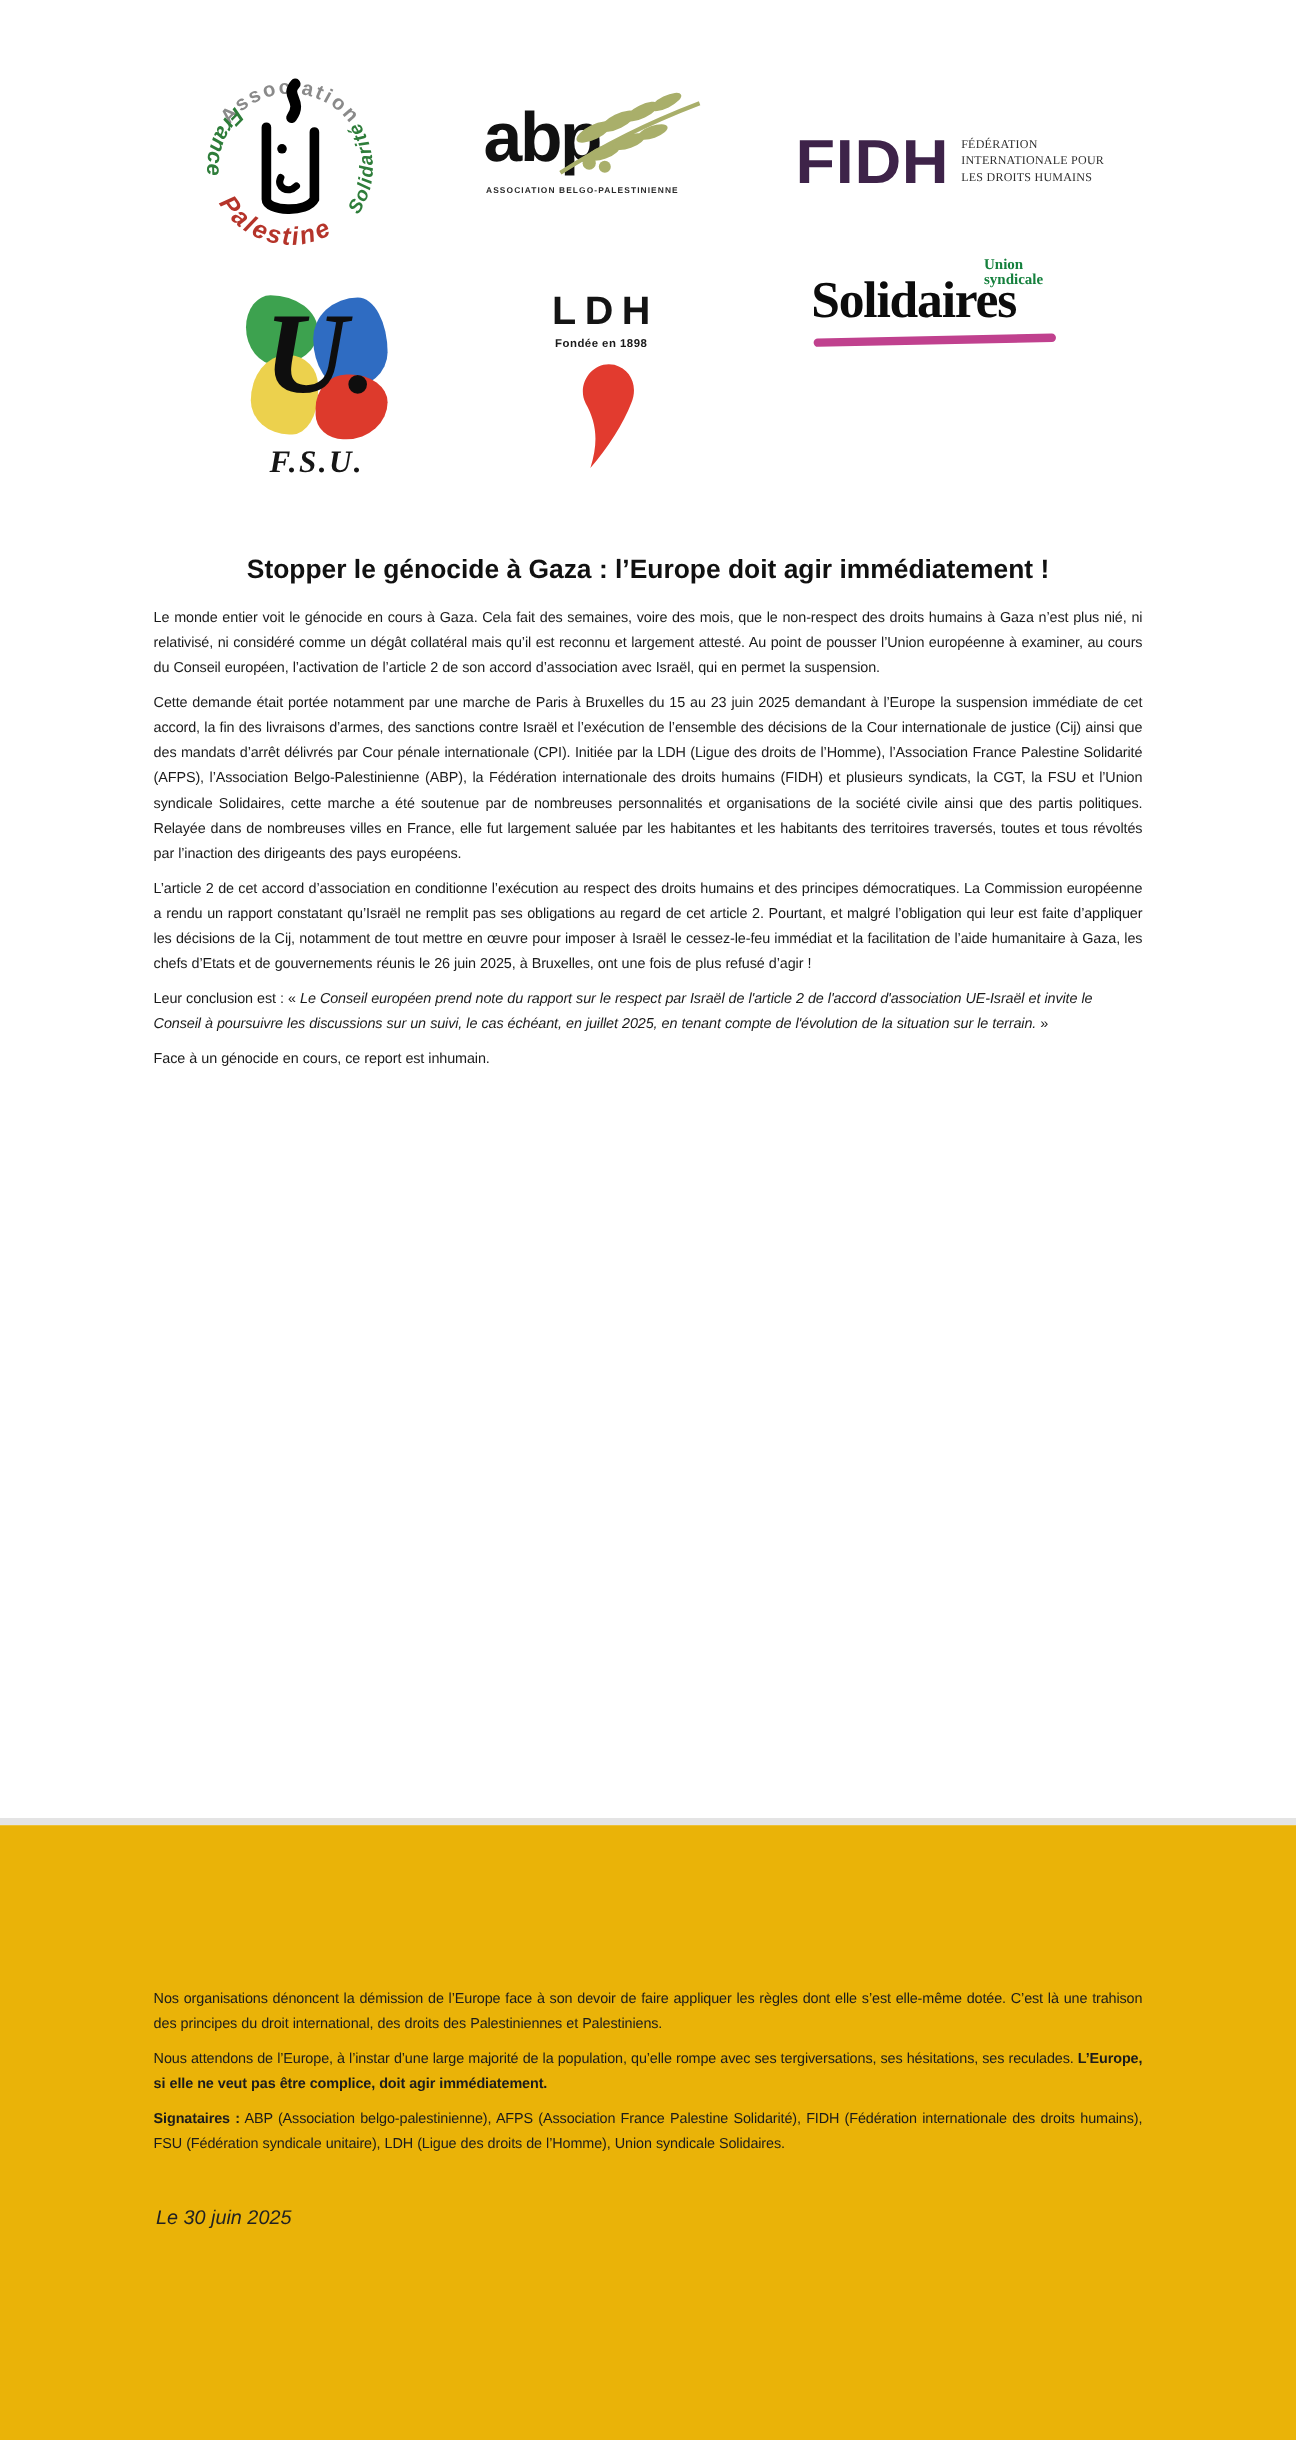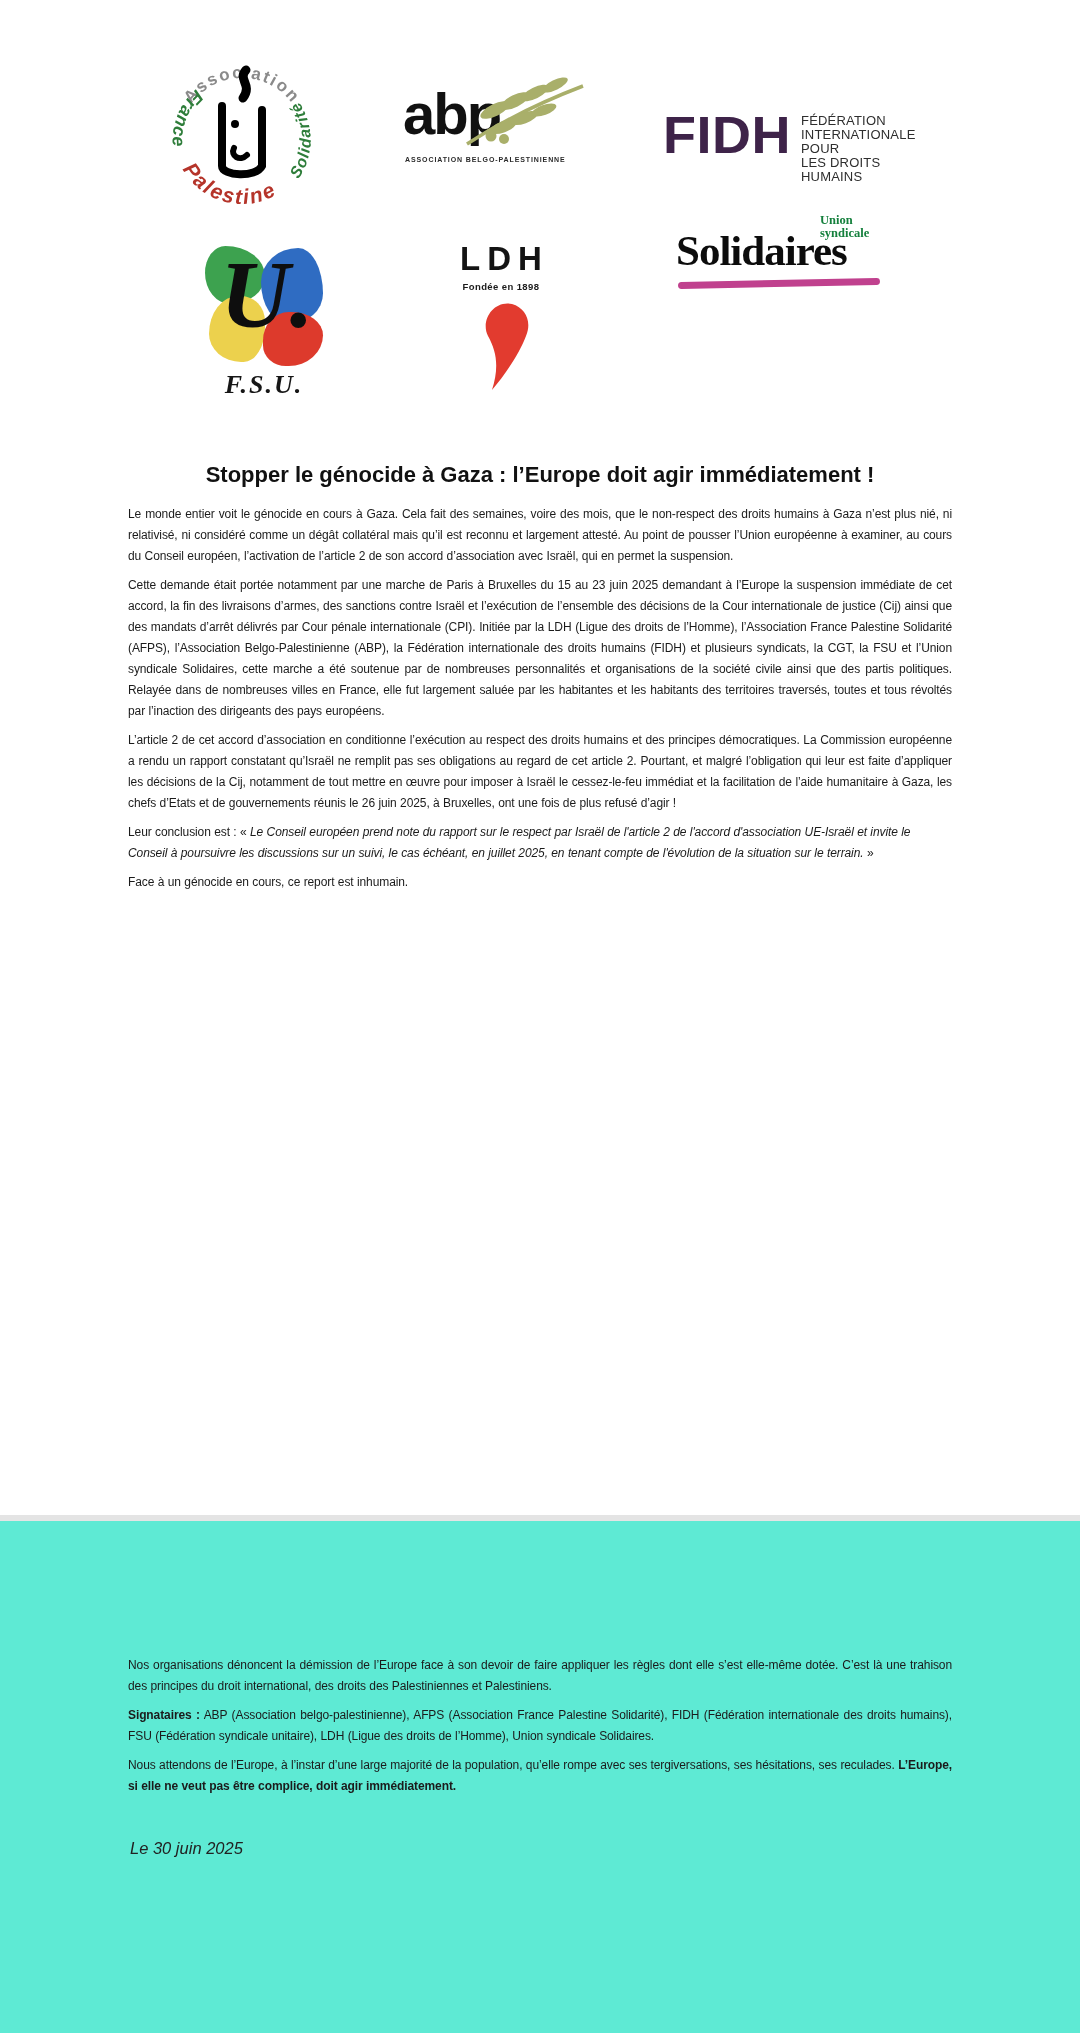--- a/index.html
+++ b/index.html
@@ -2,21 +2,21 @@
 <html lang="fr"><head>
 <meta charset="utf-8">
 <style>
   html,body{margin:0;padding:0;}
   body{
     width:1080px;height:2033px;background:#ffffff;overflow:hidden;
     font-family:"Liberation Sans",sans-serif;color:#1b1b1b;
     -webkit-font-smoothing:antialiased;
   }
   #page1{position:relative;height:1515px;overflow:hidden;background:#fff;}
-  #page2{position:relative;height:512px;overflow:hidden;background:#5eead4;}
+  #page2{position:relative;height:512px;overflow:hidden;background:#eab308;}
   .page-break{height:6px;background:#e4e4e4;}
 
   
   .text-col{position:absolute;left:128px;top:462px;width:824px;}
   .text-col2{position:absolute;left:128px;top:134px;width:824px;}
   h1.doc-title{
     font-size:22px;line-height:26px;font-weight:700;text-align:center;
     margin:0 0 16px 0;color:#111;
   }
   p.para{
@@ -42,22 +42,22 @@
     position:absolute;left:2px;top:86px;width:180px;
     font-size:7px;font-weight:700;letter-spacing:0.9px;color:#2a2a2a;white-space:nowrap;
   }
   
   #fidh{left:663px;top:108px;width:268px;height:72px;display:flex;align-items:flex-start;}
   #fidh .fidh-word{
     font-size:54px;line-height:54px;font-weight:700;letter-spacing:0.5px;
     color:#3e2349;transform:scaleY(0.96);
   }
   #fidh .fidh-caption{
-    margin:6px 0 0 10px;font-size:13px;line-height:14px;color:#2e2e2e;
-    font-weight:500;letter-spacing:0.2px;
+    margin:6px 0 0 10px;font-size:10px;line-height:14px;color:#2e2e2e;
+    font-weight:500;letter-spacing:0.2px;font-family:Liberation Serif, serif;
   }
   
   #fsu{left:203px;top:244px;width:122px;height:158px;}
   #fsu .patch{position:absolute;}
   #fsu .p-green{left:2px;top:2px;width:60px;height:58px;background:#3da24f;
     border-radius:34% 66% 58% 42% / 46% 52% 48% 54%;}
   #fsu .p-blue{left:58px;top:4px;width:62px;height:76px;background:#2f6cc2;
     border-radius:60% 40% 55% 45% / 45% 60% 40% 55%;}
   #fsu .p-yellow{left:6px;top:52px;width:56px;height:66px;background:#ecd14d;
     border-radius:55% 45% 40% 60% / 60% 40% 55% 45%;}
@@ -193,17 +193,17 @@
     <p class="para left"><span>Leur conclusion est : « </span><span class="i">Le Conseil européen prend note du rapport sur le respect par Israël de l'article 2 de l'accord d'association UE-Israël et invite le Conseil à poursuivre les discussions sur un suivi, le cas échéant, en juillet 2025, en tenant compte de l'évolution de la situation sur le terrain.</span><span> »</span></p>
     <p class="para left">Face à un génocide en cours, ce report est inhumain.</p>
   </div>
 </div>
 
 <div class="page-break"></div>
 
 <div id="page2">
   <div class="text-col2">
     <p class="para">Nos organisations dénoncent la démission de l’Europe face à son devoir de faire appliquer les règles dont elle s’est elle-même dotée. C’est là une trahison des principes du droit international, des droits des Palestiniennes et Palestiniens.</p>
+    <p class="para"><span>Nous attendons de l’Europe, à l’instar d’une large majorité de la population, qu’elle rompe avec ses tergiversations, ses hésitations, ses reculades. </span><span class="b">L’Europe, si elle ne veut pas être complice, doit agir immédiatement.</span></p>
     <p class="para sig"><span class="b">Signataires :</span><span> ABP (Association belgo-palestinienne), AFPS (Association France Palestine Solidarité), FIDH (Fédération internationale des droits humains), FSU (Fédération syndicale unitaire), LDH (Ligue des droits de l’Homme), Union syndicale Solidaires.</span></p>
-    <p class="para"><span>Nous attendons de l’Europe, à l’instar d’une large majorité de la population, qu’elle rompe avec ses tergiversations, ses hésitations, ses reculades. </span><span class="b">L’Europe, si elle ne veut pas être complice, doit agir immédiatement.</span></p>
     <p class="date-line">Le 30 juin 2025</p>
   </div>
 </div>
 
 </body></html>

